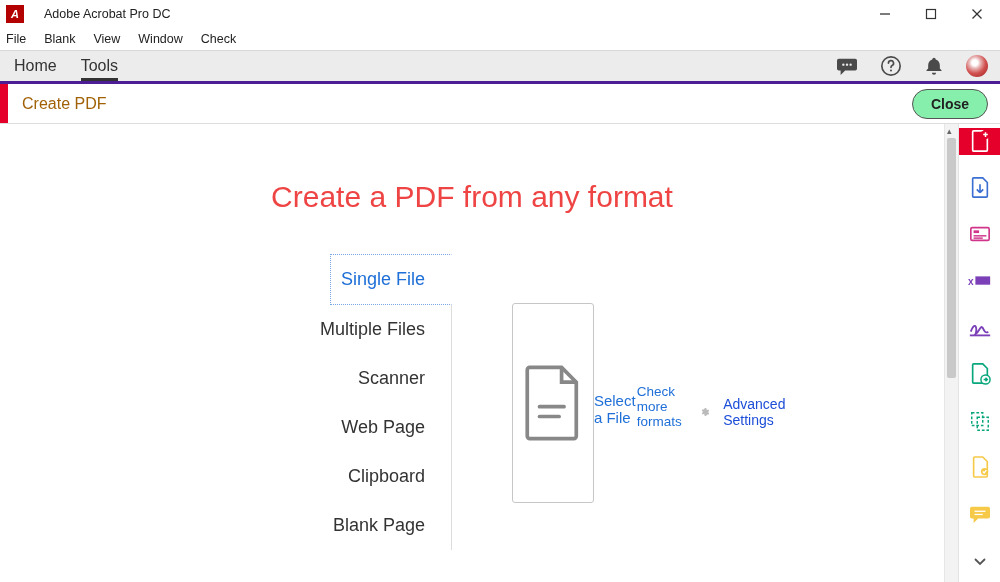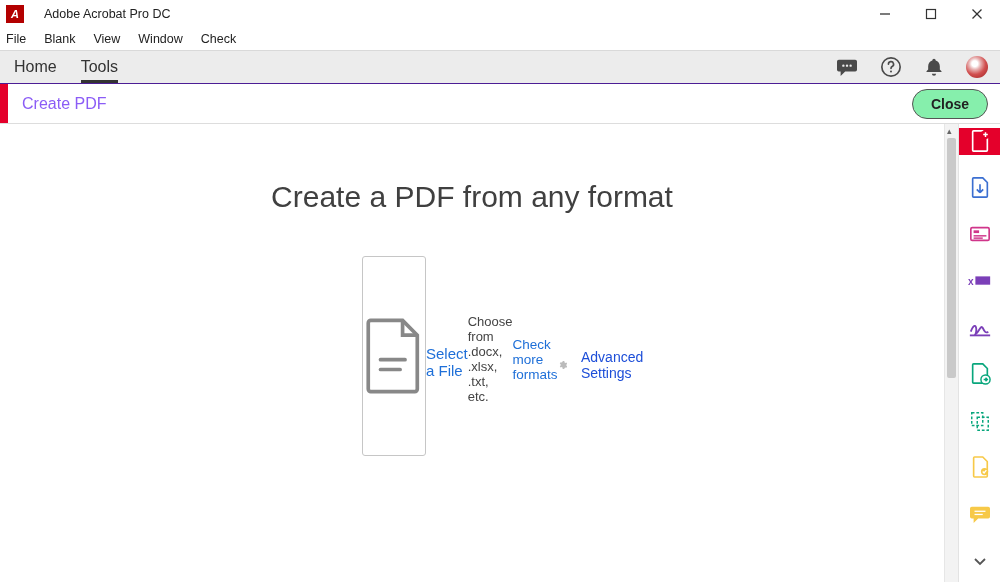--- a/index.html
+++ b/index.html
@@ -11,48 +11,48 @@
   .titlebar .title { margin-left: 20px; font-size: 12.5px; color: #222; }
   .titlebar .winbtns { margin-left: auto; display: flex; }
   .titlebar .winbtn { width: 46px; height: 28px; display: flex; align-items: center; justify-content: center; }
   .titlebar .winbtn svg { width: 12px; height: 12px; }
 
   
   .menubar { height: 22px; display: flex; align-items: center; padding: 0 6px; font-size: 12.5px; color: #222; }
   .menubar span { margin-right: 18px; text-align: center; }
 
   
-  .tabsbar { height: 34px; background: #ececec; border-top: 1px solid #d9d9d9; border-bottom: 1px solid #4c1d95; display: flex; align-items: stretch; padding: 0 0 0 14px; }
+  .tabsbar { height: 34px; background: #ececec; border-top: 1px solid #d9d9d9; border-bottom: 3px solid #4c1d95; display: flex; align-items: stretch; padding: 0 0 0 14px; }
   .tabsbar .tab { display: flex; align-items: center; font-size: 16px; color: #333; margin-right: 24px; }
   .tabsbar .tab.active { border-bottom: 3px solid #333; padding-top: 3px; }
   .tabsbar .right-icons { margin-left: auto; display: flex; align-items: center; gap: 22px; padding-right: 12px; }
   .tabsbar .right-icons .iconwrap { display:flex; align-items:center; justify-content:center; }
   .avatar { width: 22px; height: 22px; border-radius: 50%; background: radial-gradient(circle at 40% 35%, #fff 0%, #fff 15%, #e8b3b3 30%, #d15050 55%, #9e1f1f 100%); }
 
   
   .toolheader { height: 40px; display: flex; align-items: center; border-bottom: 1px solid #ddd; }
   .toolheader .redtab { width: 8px; height: 100%; background: #e4002b; }
-  .toolheader .label { margin-left: 14px; font-size: 16px; color: #8b5cf6; font-weight: 500; }
+  .toolheader .label { margin-left: 14px; font-size: 16px; color: #a16207; font-weight: 500; }
   .toolheader .close-btn { margin-left: auto; margin-right: 12px; border: 1.5px solid #555; border-radius: 18px; padding: 6px 18px; font-size: 14px; font-weight: 600; color: #222; background: #86efac; }
 
   
   .main { position: relative; height: calc(582px - 28px - 22px - 34px - 40px); display: flex; }
   .content { flex: 1; position: relative; overflow: hidden; }
   .scrollbar { width: 14px; background: #f3f3f3; position: relative; border-left: 1px solid #e6e6e6; }
   .scrollbar .arrow-up { position:absolute; top:2px; left:2px; font-size:9px; color:#666;}
   .scrollbar .thumb { position: absolute; top: 14px; left: 2px; right: 2px; height: 240px; background: #c9c9c9; border-radius: 2px; }
 
   
   .rail { width: 42px; background: #fff; border-left: 1px solid #e3e3e3; display: flex; flex-direction: column; align-items: center; padding-top: 4px; gap: 20px; }
   .rail .railitem { width: 42px; height: 42px; display: flex; align-items: center; justify-content: center; }
   .rail .railitem.active { background: #e4002b; }
   .rail .expand { margin-top: auto; margin-bottom: 8px; }
 
   
-  .heading { text-align: center; font-size: 30px; color: #404040; font-weight: 400; margin-top: 56px; }
+  .heading { text-align: center; font-size: 30px; color: #ef4444; font-weight: 400; margin-top: 56px; }
   .workarea { display: flex; margin-top: 40px; justify-content: center; }
   .options { width: 300px; display: flex; flex-direction: column; align-items: flex-end; border-right: 1px solid #ddd; padding-right: 0; }
   .options .opt { font-size: 18px; color: #333; padding: 14px 26px 14px 10px; text-align: right; }
   .options .opt.selected { color: #1e6fd8; border: 1px dotted #7aa8e6; border-right: 1px solid #fff; margin-right: -1px; }
   .center { width: 340px; display: flex; align-items: center; padding-left: 60px; padding-top: 2px; }
   .dropzone { width: 156px; height: 200px; border: 1px solid #c6c6c6; border-radius: 3px; display: flex; align-items: center; justify-content: center; background: #fff; }
   .select-file { color: #1e6fd8; font-size: 15px; margin-top: 12px; }
   .hint { color: #444; font-size: 13px; margin-top: 6px; }
   .morefmt { color: #1e6fd8; font-size: 13.5px; margin-top: 6px; }
   .adv { display: flex; align-items: center; gap: 14px; color: #1d4ed8; font-size: 14px; margin-top: 18px; }
@@ -123,31 +123,38 @@
 <div class="toolheader">
   <div class="redtab"></div>
   <div class="label">Create PDF</div>
   <button class="close-btn">Close</button>
 </div>
 
 <div class="main">
   <div class="content">
     <div class="heading">Create a PDF from any format</div>
     <div class="workarea">
+      <div class="options">
+        <div class="opt selected">Single File</div>
+        <div class="opt">Multiple Files</div>
+        <div class="opt">Scanner</div>
+        <div class="opt">Web Page</div>
+        <div class="opt">Clipboard</div>
+        <div class="opt">Blank Page</div>
+      </div>
       <div class="center">
         <div class="dropzone">
           <svg width="62" height="76" viewBox="0 0 50 62">
             <path d="M6 2h26l12 12v44a2 2 0 0 1-2 2H6a2 2 0 0 1-2-2V4a2 2 0 0 1 2-2z" fill="none" stroke="#888" stroke-width="3"></path>
             <path d="M32 2v12h12" fill="none" stroke="#888" stroke-width="3"></path>
             <line x1="14" y1="34" x2="34" y2="34" stroke="#888" stroke-width="3" stroke-linecap="round"></line>
             <line x1="14" y1="42" x2="30" y2="42" stroke="#888" stroke-width="3" stroke-linecap="round"></line>
           </svg>
         </div>
         <div class="select-file">Select a File</div>
-        <div class="hint">Choose from .docx, .xlsx, .txt, etc.</div>
         <div class="morefmt">Check more formats</div>
         <div class="adv">
           <svg width="16" height="16" viewBox="0 0 24 24">
               <path fill="#bbb" d="M12 8a4 4 0 1 0 0 8 4 4 0 0 0 0-8zm9.4 4a7.5 7.5 0 0 0-.1-1.3l2.1-1.6-2-3.4-2.5 1a7.6 7.6 0 0 0-2.2-1.3L16 2h-4l-.7 2.6a7.6 7.6 0 0 0-2.2 1.3l-2.5-1-2 3.4 2.1 1.6A7.5 7.5 0 0 0 6.6 12c0 .4 0 .9.1 1.3l-2.1 1.6 2 3.4 2.5-1c.7.6 1.4 1 2.2 1.3L12 22h4l.7-2.6c.8-.3 1.5-.7 2.2-1.3l2.5 1 2-3.4-2.1-1.6c.1-.4.1-.9.1-1.1z"></path>
             </svg>
           <span>Advanced Settings</span>
         </div>
       </div>
     </div>
   </div>

